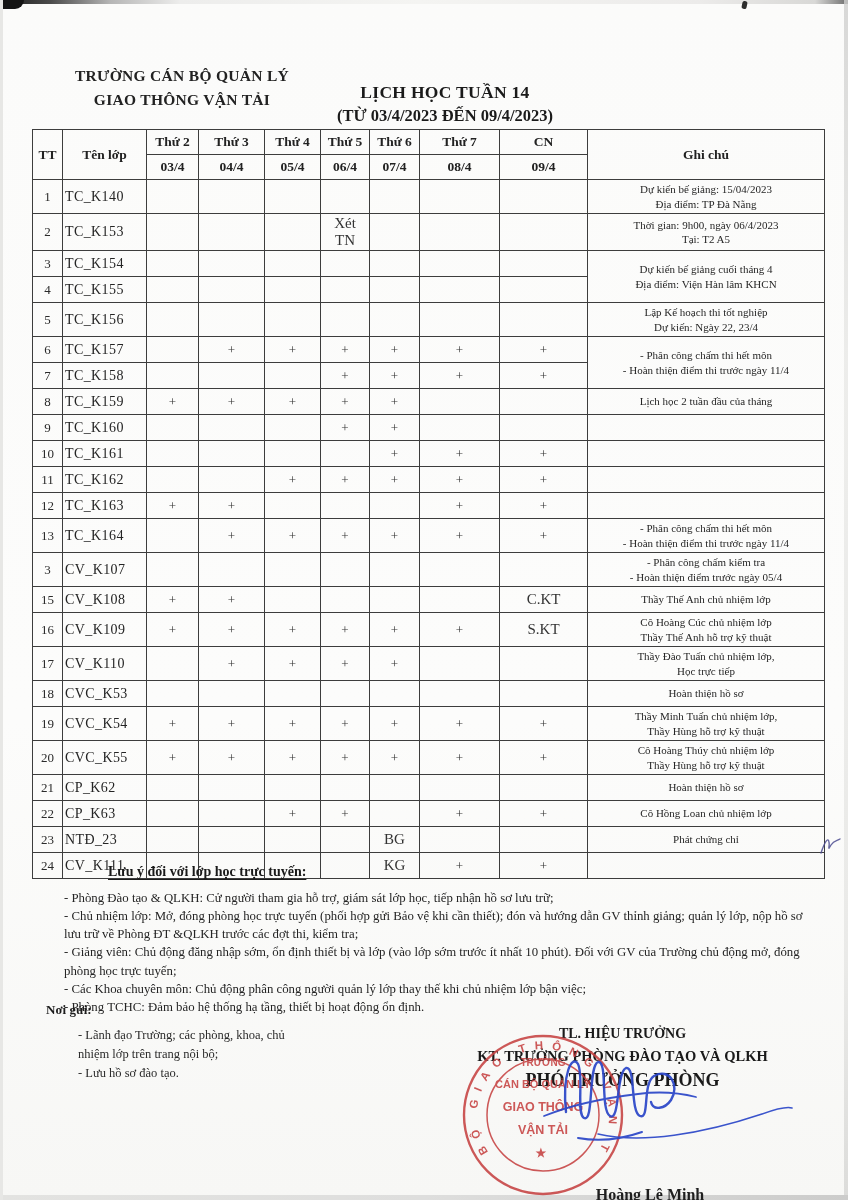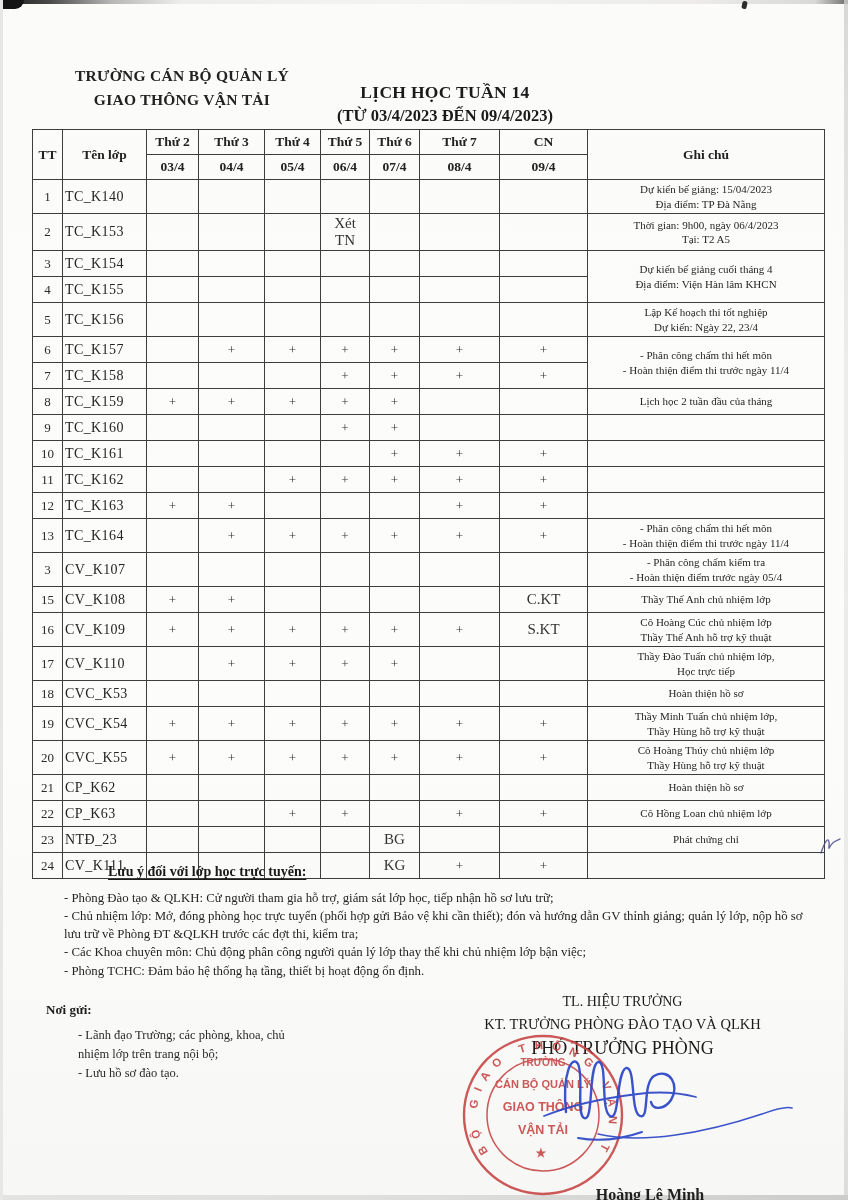--- a/index.html
+++ b/index.html
@@ -39,21 +39,21 @@
   tr.row-tall td{height:31px;}
 
   .notes{position:absolute;top:864px;left:64px;width:756px;}
   .notes-title{font-weight:bold;font-size:14px;text-decoration:underline;text-underline-offset:3px;margin-bottom:9px;color:#1a1a1a;padding-left:44px;}
   .notes-item{font-size:12.8px;line-height:1.42;color:#242424;}
 
   .recipients{position:absolute;top:1002px;left:46px;width:240px;}
   .recipients-title{font-weight:bold;font-size:13px;margin-bottom:8px;}
   .recipients-item{font-size:12.5px;line-height:1.5;margin-left:32px;width:212px;color:#2a2a2a;}
 
-  .sign-block{position:absolute;top:994px;left:420px;width:405px;text-align:center;font-weight:normal;color:#1a1a1a;}
+  .sign-block{position:absolute;top:1026px;left:420px;width:405px;text-align:center;font-weight:bold;color:#1a1a1a;}
   .sign-l1{font-size:14px;}
   .sign-l2{font-size:14.5px;margin-top:6px;}
   .sign-l3{font-size:18px;margin-top:5px;}
   .signer-name{position:absolute;top:1186px;left:540px;width:220px;text-align:center;font-weight:bold;font-size:16px;color:#1f1f1f;}
 
   .stamp-svg{position:absolute;top:1030px;left:458px;opacity:.88;}
   .sig-svg{position:absolute;top:1042px;left:538px;}
   .hand-mark{position:absolute;top:833px;left:818px;}
 </style>
 </head>
@@ -446,20 +446,21 @@
           <td class="note-cell"></td>
         </tr>
       </tbody>
   </table>
 
   <div class="notes">
     <div class="notes-title">Lưu ý đối với lớp học trực tuyến:</div>
     <div id="notes-items">
         <div class="notes-item">- Phòng Đào tạo &amp; QLKH: Cử người tham gia hỗ trợ, giám sát lớp học, tiếp nhận hồ sơ lưu trữ;</div>
         <div class="notes-item">- Chủ nhiệm lớp: Mở, đóng phòng học trực tuyến (phối hợp gửi Bảo vệ khi cần thiết); đón và hướng dẫn GV thỉnh giảng; quản lý lớp, nộp hồ sơ lưu trữ về Phòng ĐT &amp;QLKH trước các đợt thi, kiểm tra;</div>
+        <div class="notes-item">- Giảng viên: Chủ động đăng nhập sớm, ổn định thiết bị và lớp (vào lớp sớm trước ít nhất 10 phút). Đối với GV của Trường chủ động mở, đóng phòng học trực tuyến;</div>
         <div class="notes-item">- Các Khoa chuyên môn: Chủ động phân công người quản lý lớp thay thế khi chủ nhiệm lớp bận việc;</div>
         <div class="notes-item">- Phòng TCHC: Đảm bảo hệ thống hạ tầng, thiết bị hoạt động ổn định.</div>
       </div>
   </div>
 
   <div class="recipients">
     <div class="recipients-title">Nơi gửi:</div>
     <div id="recipients-items">
         <div class="recipients-item">- Lãnh đạo Trường; các phòng, khoa, chủ nhiệm lớp trên trang nội bộ;</div>
         <div class="recipients-item">- Lưu hồ sơ đào tạo.</div>

